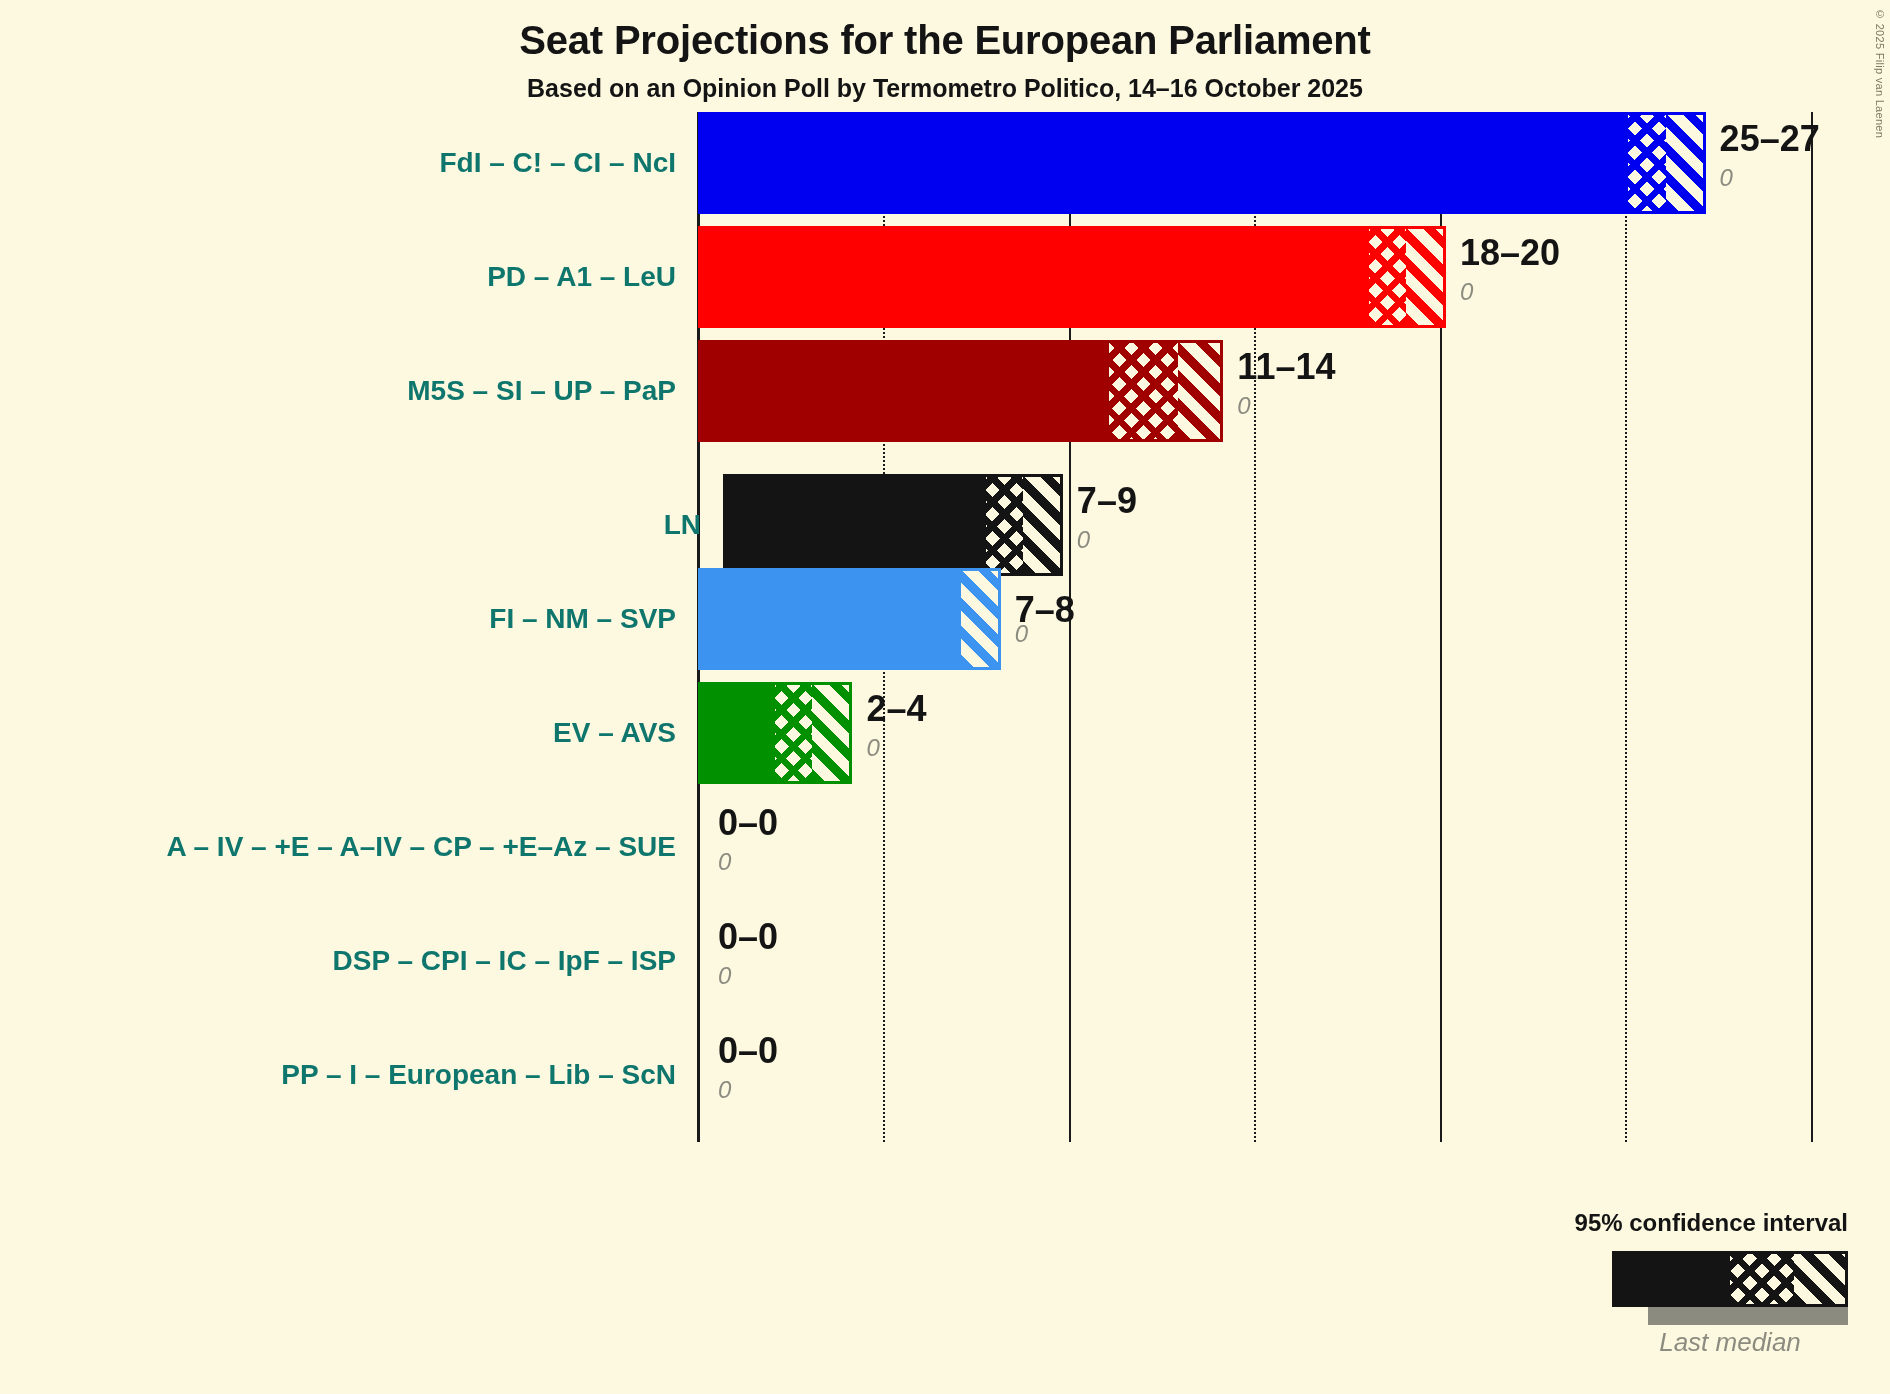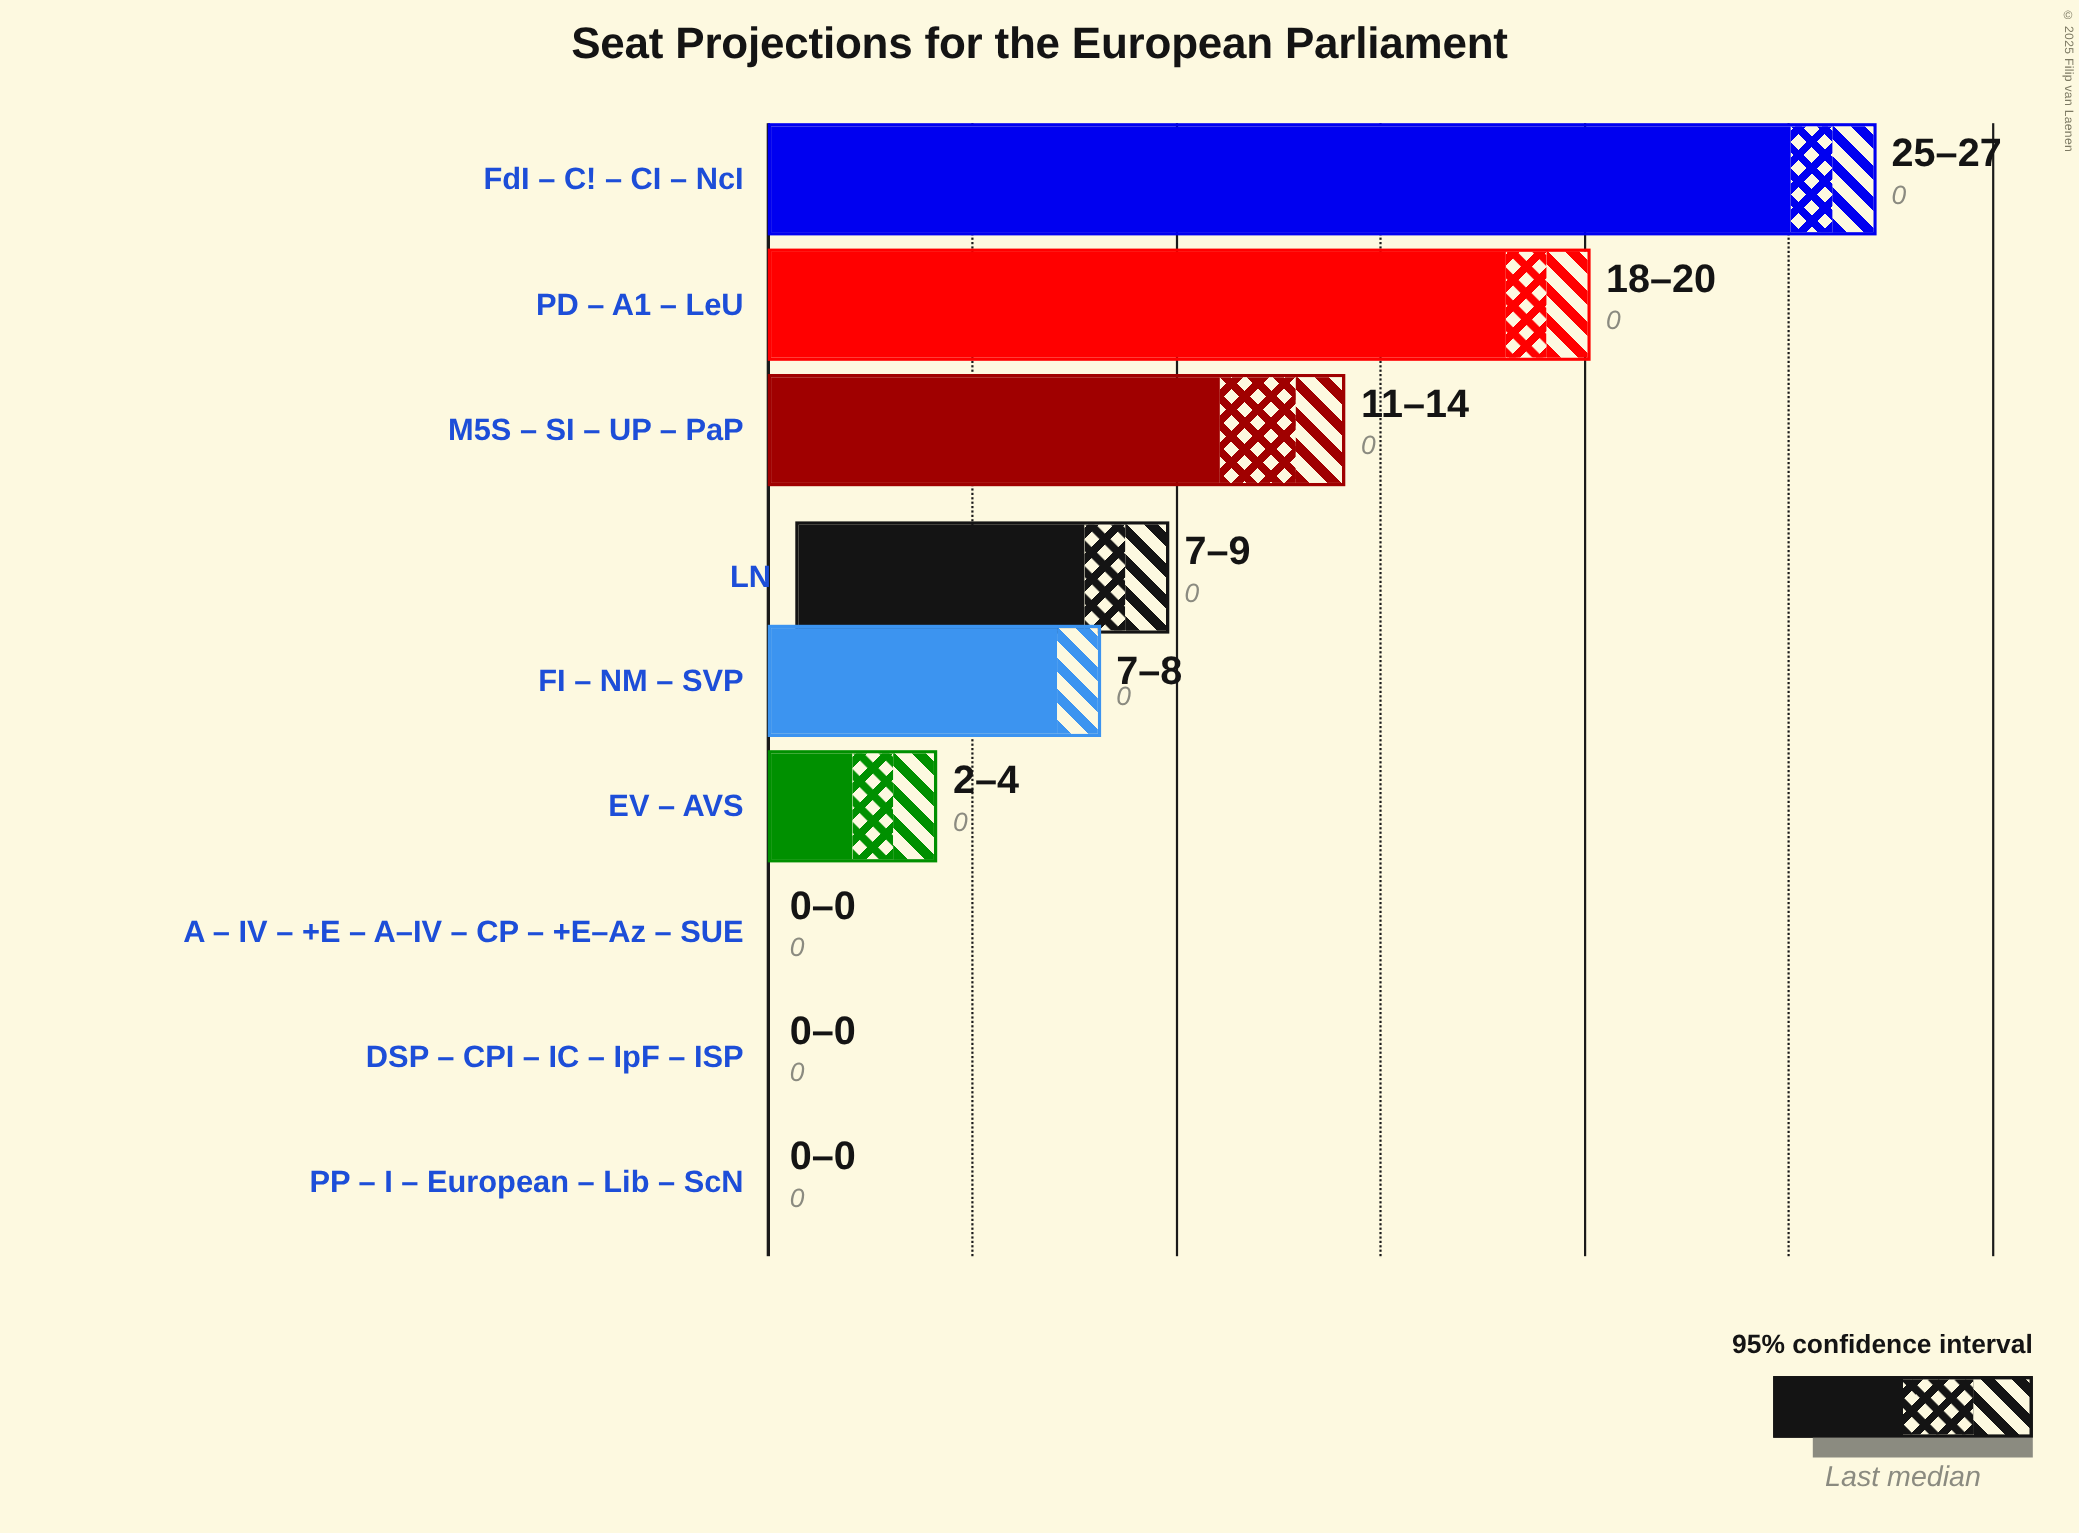--- a/index.html
+++ b/index.html
@@ -61,21 +61,21 @@
   .seg.solid { }
   .seg.cross { }
   .seg.diag { }
 
   .label {
     position:absolute;
     right:1212px;
     top:0; height:102px;
     display:flex; align-items:center; justify-content:flex-end;
     font-size:28px; font-weight:bold; white-space:nowrap;
-    color:#1d4ed8;
+    color:#0f766e;
   }
   .value {
     position:absolute;
     top:6px;
     font-size:36px; font-weight:bold; white-space:nowrap;
     color:#141414;
   }
   .lastres {
     position:absolute;
     top:52px;
@@ -99,20 +99,21 @@
     font-size:26px; font-style:italic; color:#8b8b80;
     text-align:center; width:236px; margin-left:auto; margin-top:2px;
   }
 </style>
 </head>
 <body>
 
 <div id="stage">
 
   <div class="title">Seat Projections for the European Parliament</div>
+  <div class="subtitle">Based on an Opinion Poll by Termometro Politico, 14–16 October 2025</div>
   <div class="copyright">© 2025 Filip van Laenen</div>
 
   <div id="plot">
     <div class="axis-line"></div>
     <div id="gridlines">
         <div class="grid major" style="left: 370.968px;"></div>
         <div class="grid major" style="left: 741.935px;"></div>
         <div class="grid major" style="left: 1112.9px;"></div>
         <div class="grid minor" style="left: 185.484px;"></div>
         <div class="grid minor" style="left: 556.452px;"></div>

